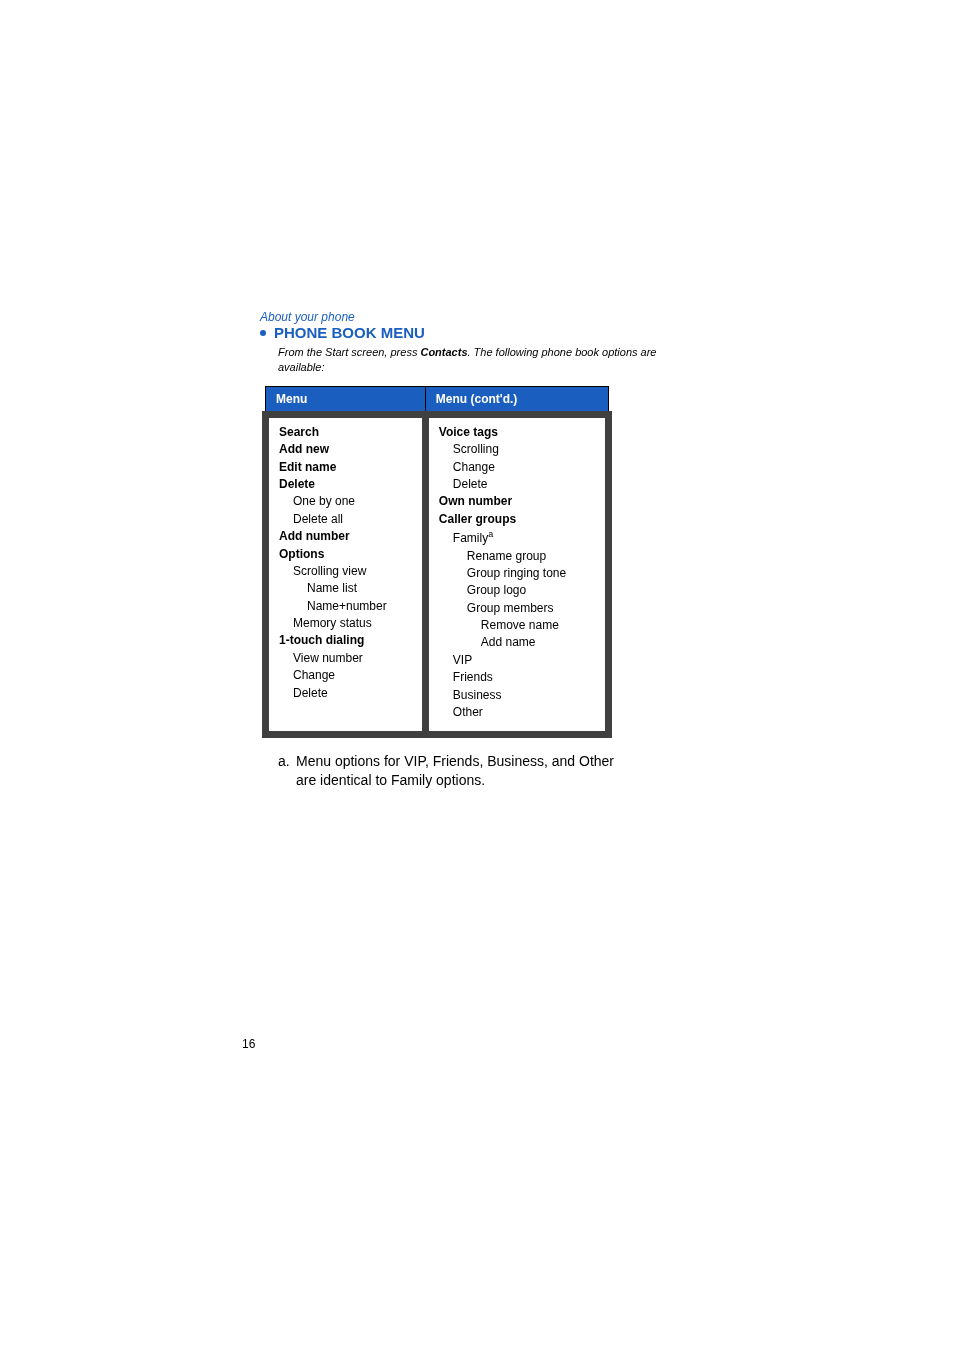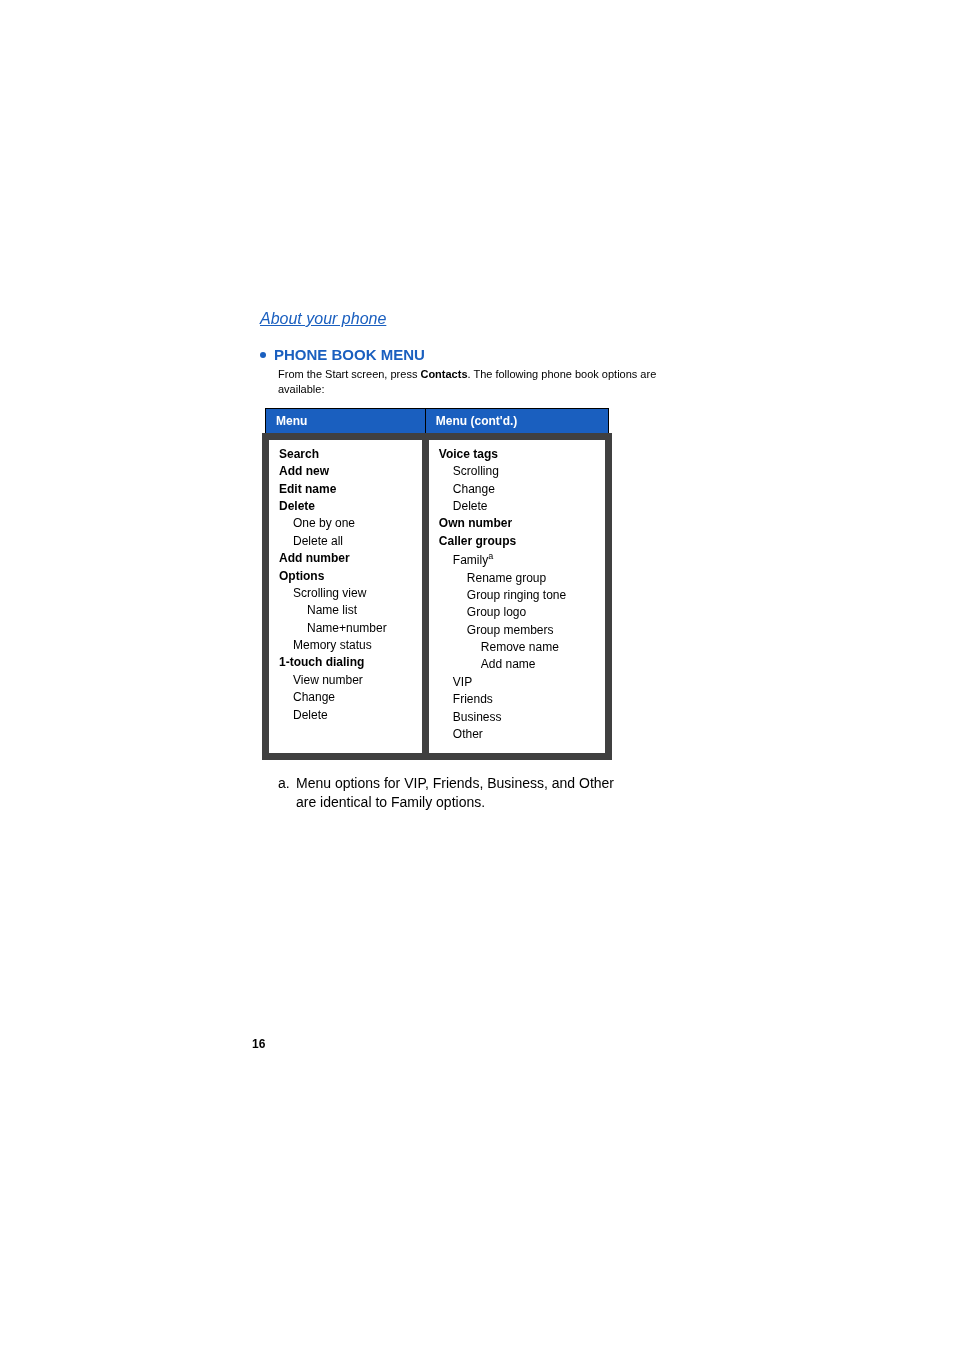--- a/index.html
+++ b/index.html
@@ -14,23 +14,21 @@
   .page {
     box-sizing: border-box;
     width: 954px;
     height: 1351px;
     padding: 310px 260px 0 260px;
     position: relative;
   }
   .header-italic {
     font-style: italic;
     color: #1a5fbf;
-    font-size: 16px;
-    margin-bottom: 18px;
-    text-decoration: underline;
+    font-size: 12px;
   }
   .section-heading {
     color: #1a5fbf;
     font-weight: bold;
     font-size: 15px;
     margin-bottom: 4px;
   }
   .bullet {
     display: inline-block;
     width: 6px;
@@ -39,20 +37,21 @@
     border-radius: 50%;
     vertical-align: middle;
     margin-right: 8px;
     position: relative;
     top: -1px;
   }
   .intro {
     font-size: 11px;
     margin: 0 0 10px 18px;
     line-height: 1.4;
+    font-style: italic;
   }
   .intro .bold {
     font-weight: bold;
   }
   table.menu-table {
     border-collapse: collapse;
     margin-left: 2px;
     width: 350px;
     font-size: 12px;
   }
@@ -88,24 +87,24 @@
     display: inline-block;
     width: 18px;
   }
   .footnote-text {
     display: inline-block;
     vertical-align: top;
     max-width: 320px;
   }
   .page-number {
     position: absolute;
-    left: 252px;
+    left: 242px;
     bottom: 300px;
     font-size: 12px;
-    font-weight: bold;
+    font-weight: normal;
   }
 </style>
 </head>
 <body>
 
 <div class="page">
 
   <div class="header-italic">About your phone</div>
 
   <div class="section-heading">

